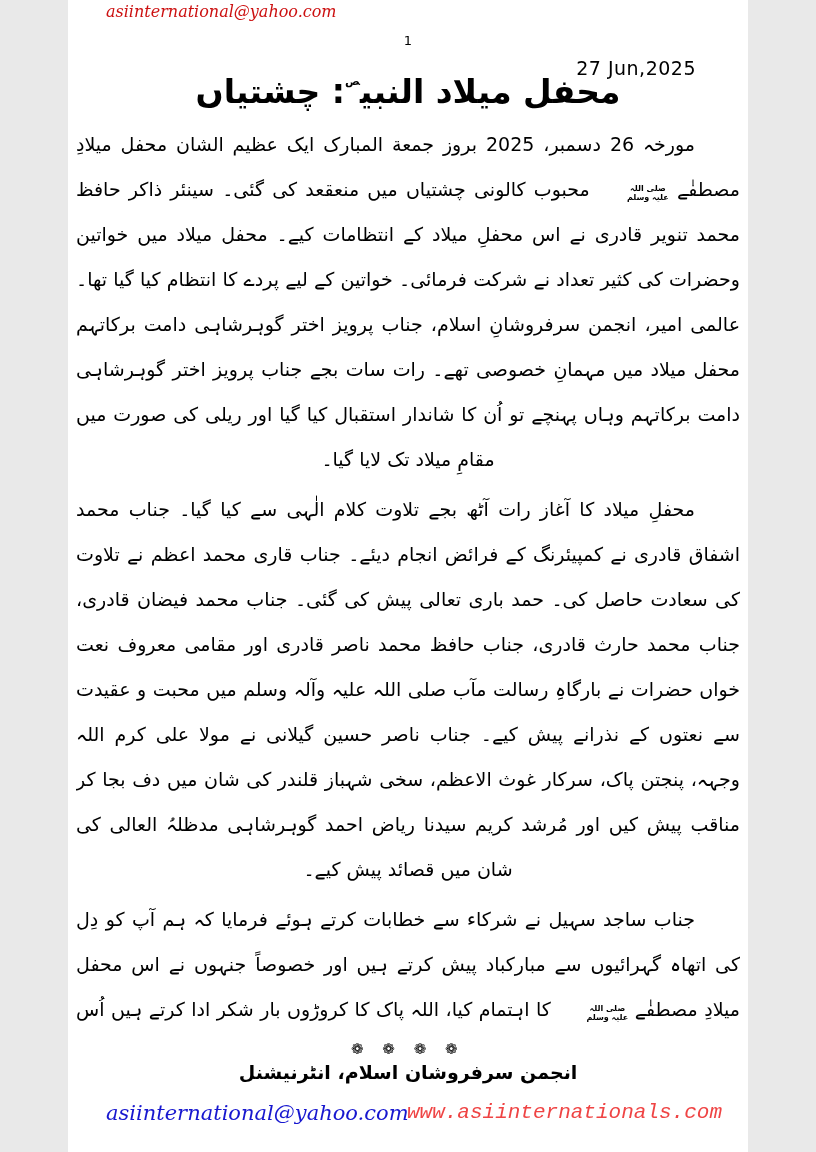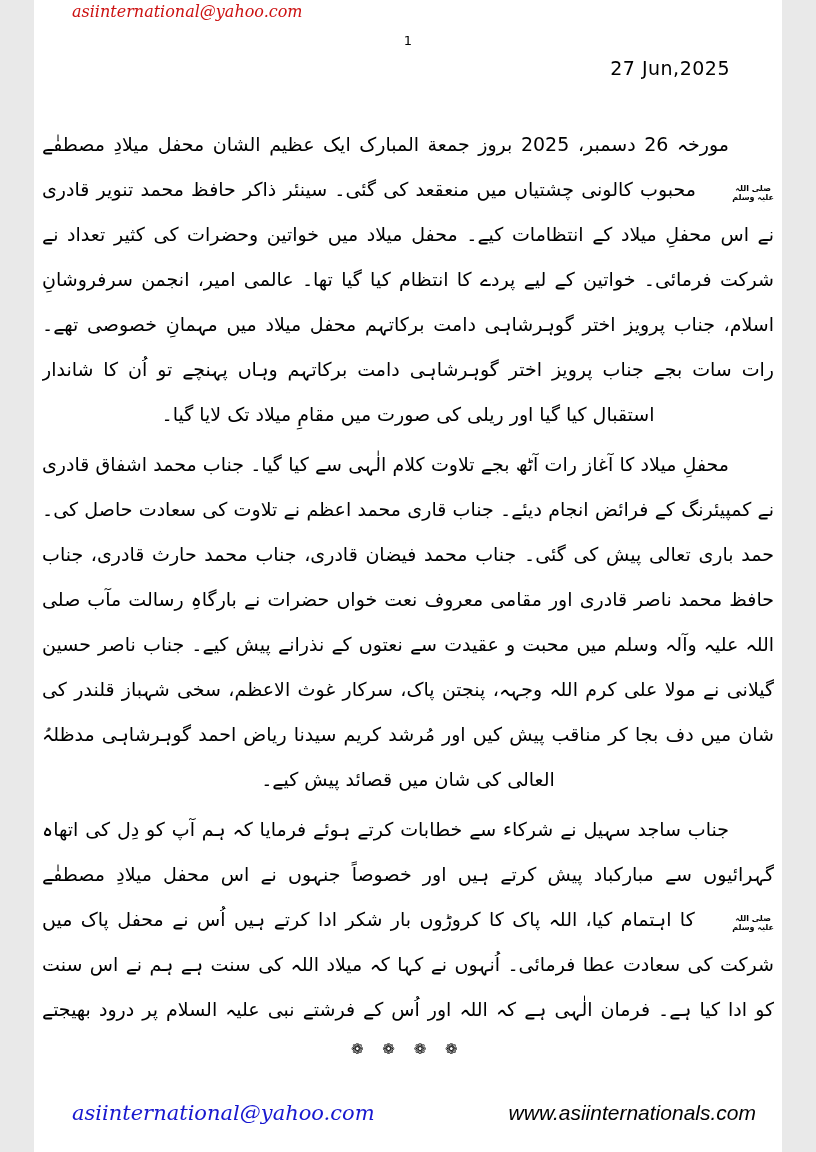--- a/index.html
+++ b/index.html
@@ -1,19 +1,19 @@
 <!DOCTYPE html>
 <html lang="ur"><head>
 <meta charset="utf-8">
 <style>
   * { margin:0; padding:0; box-sizing:border-box; }
   html,body { background:#e9e9e9; }
   .page {
     position:relative;
-    width:748px; height:1152px;
+    width:680px; height:1152px;
     margin:0 auto;
     background:#ffffff;
     font-family:"DejaVu Sans", sans-serif;
     color:#000;
     overflow:hidden;
   }
   .email-top {
     position:absolute; top:2px; left:38px;
     font-family:"DejaVu Serif", serif;
     font-style:italic;
@@ -89,50 +89,52 @@
   }
   .email-bottom {
     position:absolute; top:1101px; left:38px;
     font-family:"DejaVu Serif", serif;
     font-style:italic;
     font-size:21px;
     color:#1717cf;
   }
   .website {
     position:absolute; top:1101px; right:26px;
-    font-family:Liberation Sans, sans-serif;
+    font-family:Liberation Mono, monospace;
     font-style:italic;
     font-size:21px;
-    color:#000000;
+    color:#ef4444;
     margin-left:48px;
   }
 </style>
 </head>
 <body>
 
 <div class="page">
 
   <div class="email-top">asiinternational@yahoo.com</div>
 
 
   <div class="pagenum">1</div>
 
   <div class="doc-date">27 Jun,2025</div>
 
+  <h1 class="doc-title"><span>محفل میلاد النبی</span><sup class="tmark">ص</sup><span>: چشتیاں</span></h1>
 
   <div class="doc-body">
 
     <p><span>مورخہ 26 دسمبر، 2025 بروز جمعة المبارک ایک عظیم الشان محفل میلادِ مصطفٰے</span> <span class="saw"><span>صلی اللہ</span><span>علیہ وسلم</span></span> <span>محبوب کالونی چشتیاں میں منعقعد کی گئی۔ سینئر ذاکر حافظ محمد تنویر قادری نے اس محفلِ میلاد کے انتظامات کیے۔ محفل میلاد میں خواتین وحضرات کی کثیر تعداد نے شرکت فرمائی۔ خواتین کے لیے پردے کا انتظام کیا گیا تھا۔ عالمی امیر، انجمن سرفروشانِ اسلام، جناب پرویز اختر گوہرشاہی دامت برکاتہم محفل میلاد میں مہمانِ خصوصی تھے۔ رات سات بجے جناب پرویز اختر گوہرشاہی دامت برکاتہم وہاں پہنچے تو اُن کا شاندار استقبال کیا گیا اور ریلی کی صورت میں مقامِ میلاد تک لایا گیا۔</span></p>
 
     <p><span>محفلِ میلاد کا آغاز رات آٹھ بجے تلاوت کلام الٰہی سے کیا گیا۔ جناب محمد اشفاق قادری نے کمپیئرنگ کے فرائض انجام دیئے۔ جناب قاری محمد اعظم نے تلاوت کی سعادت حاصل کی۔ حمد باری تعالی پیش کی گئی۔ جناب محمد فیضان قادری، جناب محمد حارث قادری، جناب حافظ محمد ناصر قادری اور مقامی معروف نعت خواں حضرات نے بارگاہِ رسالت مآب صلی اللہ علیہ وآلہ وسلم میں محبت و عقیدت سے نعتوں کے نذرانے پیش کیے۔ جناب ناصر حسین گیلانی نے مولا علی کرم اللہ وجہہ، پنجتن پاک، سرکار غوث الاعظم، سخی شہباز قلندر کی شان میں دف بجا کر مناقب پیش کیں اور مُرشد کریم سیدنا ریاض احمد گوہرشاہی مدظلہُ العالی کی شان میں قصائد پیش کیے۔</span></p>
 
     <p><span>جناب ساجد سہیل نے شرکاء سے خطابات کرتے ہوئے فرمایا کہ ہم آپ کو دِل کی اتھاہ گہرائیوں سے مبارکباد پیش کرتے ہیں اور خصوصاً جنہوں نے اس محفل میلادِ مصطفٰے</span> <span class="saw"><span>صلی اللہ</span><span>علیہ وسلم</span></span> <span>کا اہتمام کیا، اللہ پاک کا کروڑوں بار شکر ادا کرتے ہیں اُس نے محفل پاک میں شرکت کی سعادت عطا فرمائی۔ اُنہوں نے کہا کہ میلاد اللہ کی سنت ہے ہم نے اس سنت کو ادا کیا ہے۔ فرمان الٰہی ہے کہ اللہ اور اُس کے فرشتے نبی علیہ السلام پر درود بھیجتے ہیں، اے ایمان والو! تم بھی اُن پر خوب درود و سلام بھیجا کرو۔ اُنہوں نے مزید کہا کہ ایمان والے وہ ہوتے ہیں جن کے قلوب کی دھڑکنیں اللہ کا ذکر کریں، دِل کی دھڑکنیں ہمہ وقت اللہ کا ذکر تب کریں گی جب کوئی کامل ولی اسم ذات اللہ کا فیض عطا کرے گا۔ اسم ذات اللہ کا فیض ہر دور میں حضور پاک</span>  </p>
 
   </div>
 
   <div class="ornaments">❁ ❁ ❁ ❁</div>
 
+  <div class="org-name">انجمن سرفروشان اسلام، انٹرنیشنل</div>
 
   <div class="email-bottom">asiinternational@yahoo.com</div>
 
   <div class="website">www.asiinternationals.com</div>
 
 </div>
 
 </body></html>

